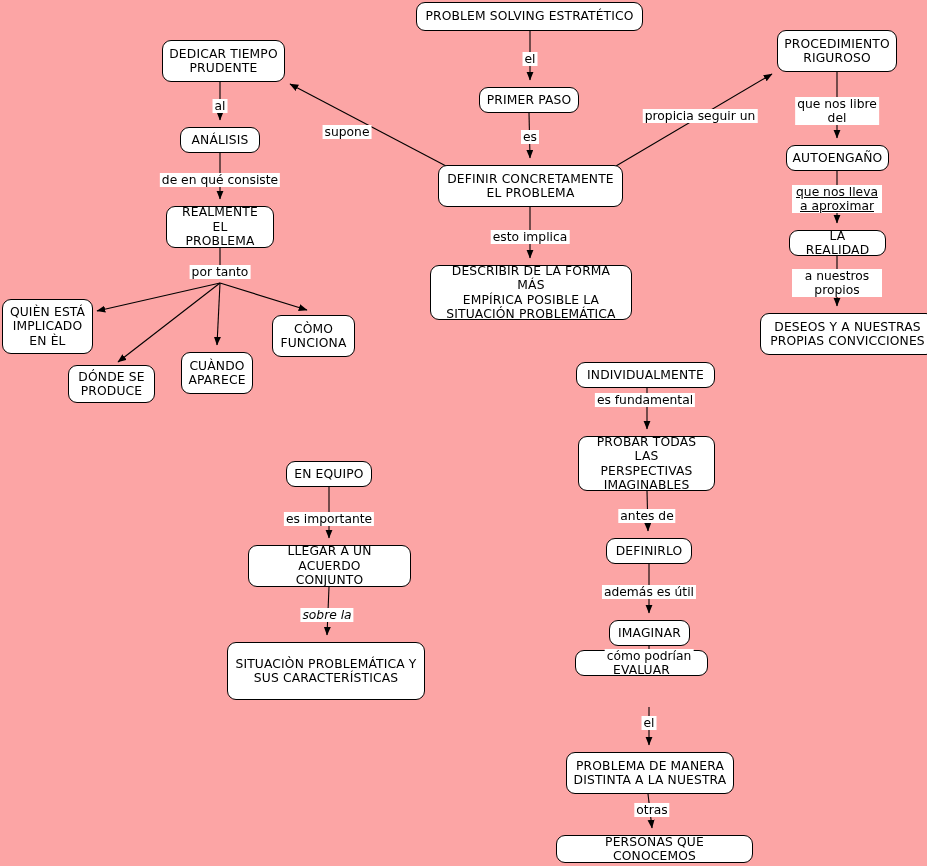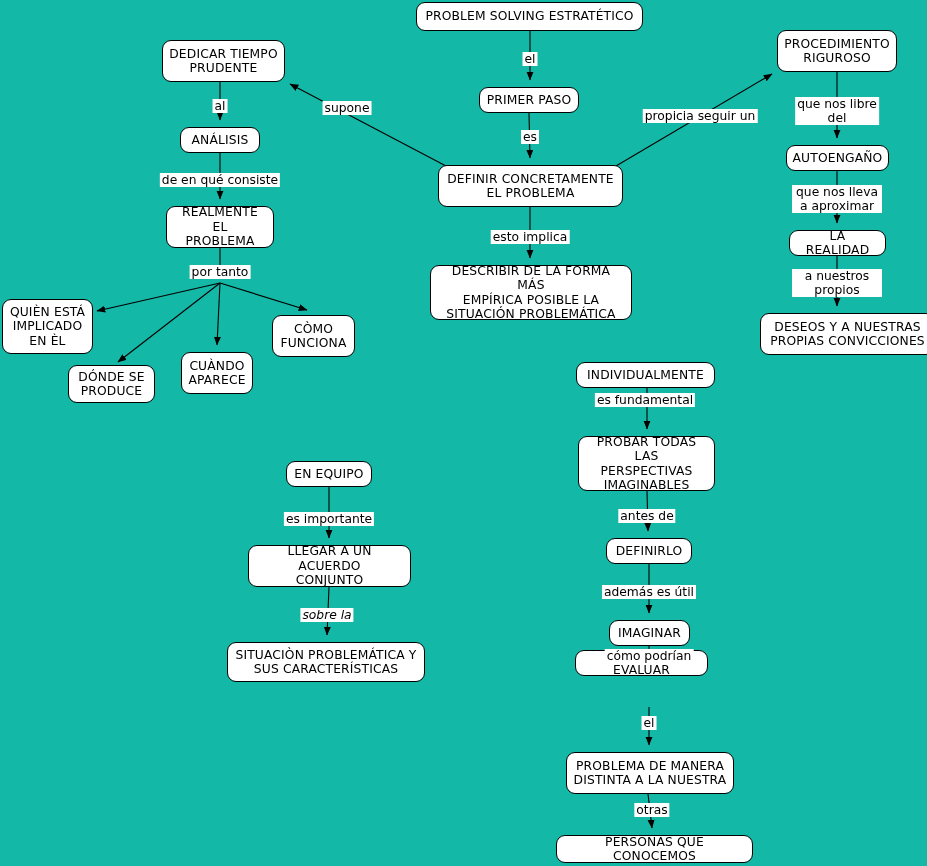--- a/index.html
+++ b/index.html
@@ -8,21 +8,21 @@
     padding: 0;
     background: #ffffff;
   }
   body {
     font-family: "DejaVu Sans", sans-serif;
   }
   #canvas {
     position: relative;
     width: 927px;
     height: 866px;
-    background: #14b8a6;
+    background: #fca5a5;
     overflow: hidden;
   }
   #edge-layer {
     position: absolute;
     left: 0;
     top: 0;
     width: 927px;
     height: 866px;
     pointer-events: none;
   }
@@ -125,39 +125,39 @@
       <div class="node" style="left: 68px; top: 365px; width: 87px; height: 38px;">DÓNDE SE
 PRODUCE</div>
       <div class="node" style="left: 578px; top: 436px; width: 137px; height: 55px;">PROBAR TODAS LAS
 PERSPECTIVAS
 IMAGINABLES</div>
       <div class="node" style="left: 286px; top: 461px; width: 86px; height: 26px;">EN EQUIPO</div>
       <div class="node" style="left: 606px; top: 538px; width: 86px; height: 26px;">DEFINIRLO</div>
       <div class="node" style="left: 248px; top: 545px; width: 163px; height: 42px;">LLEGAR A UN ACUERDO
 CONJUNTO</div>
       <div class="node" style="left: 609px; top: 620px; width: 81px; height: 26px;">IMAGINAR</div>
-      <div class="node" style="left: 227px; top: 642px; width: 198px; height: 40px;">SITUACIÒN PROBLEMÁTICA Y
+      <div class="node" style="left: 227px; top: 642px; width: 198px; height: 58px;">SITUACIÒN PROBLEMÁTICA Y
 SUS CARACTERÍSTICAS</div>
       <div class="node" style="left: 575px; top: 650px; width: 133px; height: 26px;">PERCIBIR Y EVALUAR</div>
       <div class="node" style="left: 566px; top: 752px; width: 168px; height: 42px;">PROBLEMA DE MANERA
 DISTINTA A LA NUESTRA</div>
       <div class="node" style="left: 556px; top: 835px; width: 197px; height: 28px;">PERSONAS QUE CONOCEMOS</div>
     </div>
   <div id="edge-labels">
       <div class="edge-label" style="left: 530px; top: 59px;">el</div>
       <div class="edge-label" style="left: 530px; top: 137px;">es</div>
-      <div class="edge-label" style="left: 347px; top: 108px;">supone</div>
+      <div class="edge-label" style="left: 347px; top: 132px;">supone</div>
       <div class="edge-label" style="left: 700px; top: 116px;">propicia seguir un</div>
       <div class="edge-label" style="left: 220px; top: 106px;">al</div>
       <div class="edge-label" style="left: 220px; top: 180px;">de en qué consiste</div>
       <div class="edge-label" style="left: 220px; top: 272px;">por tanto</div>
       <div class="edge-label" style="left: 530px; top: 237px;">esto implica</div>
       <div class="edge-label" style="left: 837px; top: 111px;">que nos libre
 del</div>
-      <div class="edge-label" style="left: 837px; top: 199px;">que nos lleva a aproximar</div>
+      <div class="edge-label" style="left: 837px; top: 199px; text-decoration: underline;">que nos lleva a aproximar</div>
       <div class="edge-label" style="left: 837px; top: 283px;">a nuestros propios</div>
       <div class="edge-label" style="left: 645px; top: 400px;">es fundamental</div>
       <div class="edge-label" style="left: 647px; top: 516px;">antes de</div>
       <div class="edge-label" style="left: 649px; top: 592px;">además es útil</div>
       <div class="edge-label" style="left: 649px; top: 656px;">cómo podrían</div>
       <div class="edge-label" style="left: 649px; top: 723px;">el</div>
       <div class="edge-label" style="left: 652px; top: 810px;">otras</div>
       <div class="edge-label" style="left: 329px; top: 519px;">es importante</div>
       <div class="edge-label" style="left: 327px; top: 615px; font-style: italic;">sobre la</div>
     </div>

